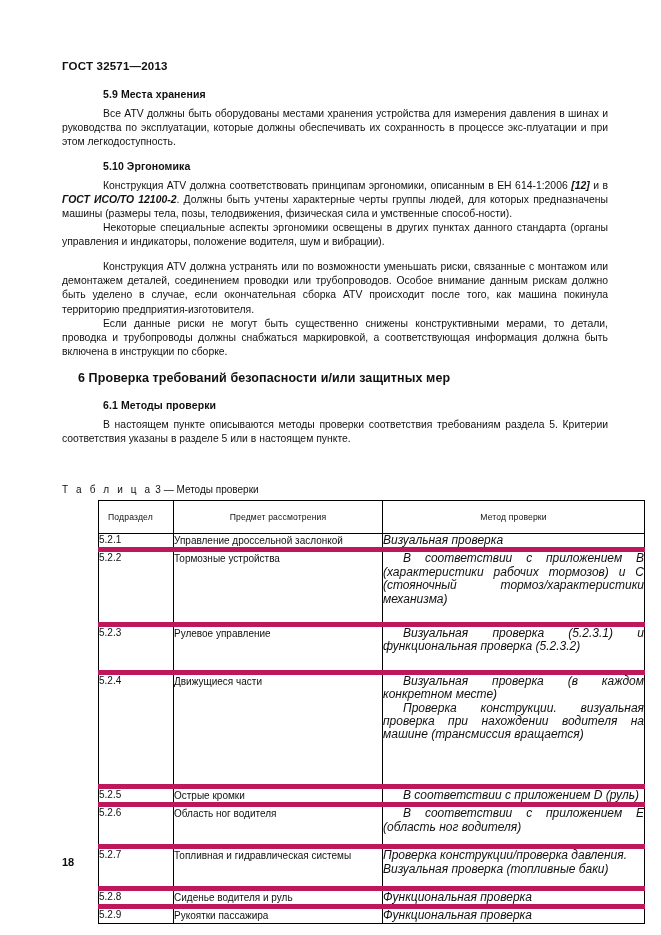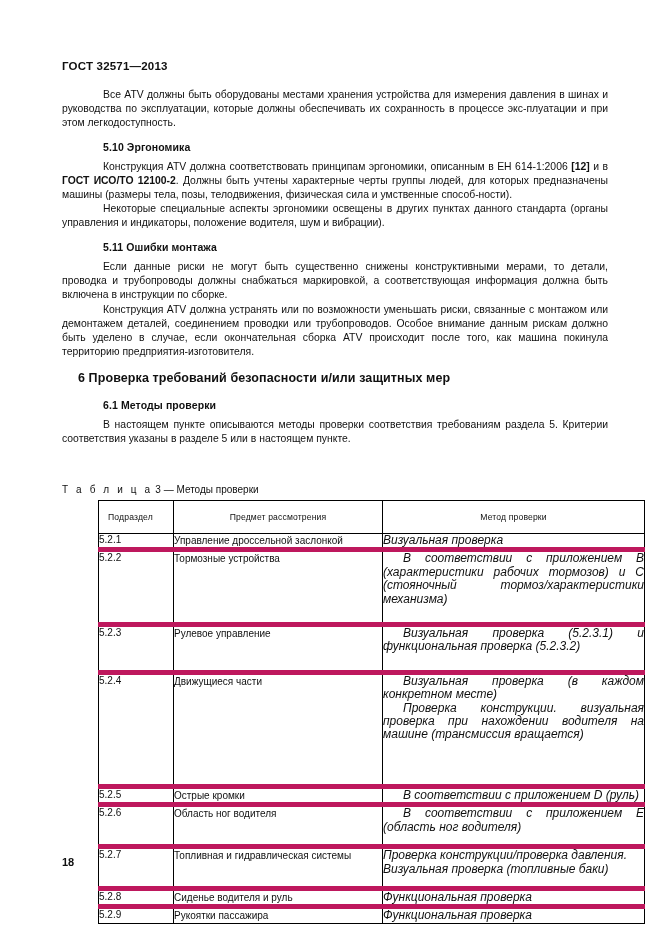--- a/index.html
+++ b/index.html
@@ -62,21 +62,21 @@
     font-size: 10.4px;
     line-height: 14.05px;
     margin: 0 0 0 0;
     text-align: justify;
     text-indent: 41px;
     hyphens: manual;
   }
   p.para + p.para { margin-top: 0; }
   .blk { margin-bottom: 11px; }
   .blk-tight { margin-bottom: 9px; }
-  b.bi { font-weight: bold; }
+  b.bi { font-weight: bold; font-style: italic; }
 
   
   .tbl-caption {
     position: absolute;
     left: 62px;
     top: 483px;
     font-size: 10px;
     line-height: 13px;
     white-space: nowrap;
   }
@@ -169,33 +169,33 @@
 </head>
 <body>
 
 <div class="page">
 
   <div class="doc-header">ГОСТ 32571—2013</div>
 
   <div class="content">
 
     <div class="blk">
+      <h3 class="clause">5.9 Места хранения</h3>
       <p class="para">Все ATV должны быть оборудованы местами хранения устройства для измерения давления в шинах и руководства по эксплуатации, которые должны обеспечивать их сохранность в процессе экс-плуатации и при этом легкодоступность.</p>
     </div>
 
     <div class="blk">
       <h3 class="clause">5.10 Эргономика</h3>
       <p class="para">Конструкция ATV должна соответствовать принципам эргономики, описанным в ЕН&nbsp;614-1:2006 <b class="bi">[12]</b> и в <b class="bi">ГОСТ ИСО/ТО 12100-2</b>. Должны быть учтены характерные черты группы людей, для которых предназначены машины (размеры тела, позы, телодвижения, физическая сила и умственные способ-ности).</p>
       <p class="para">Некоторые специальные аспекты эргономики освещены в других пунктах данного стандарта (органы управления и индикаторы, положение водителя, шум и вибрации).</p>
     </div>
 
     <div class="blk">
-      <h3 class="clause">5.11 Ошибки монтажа</h3>
+      <p class="para">Конструкция ATV должна устранять или по возможности уменьшать риски, связанные с монтажом или демонтажем деталей, соединением проводки или трубопроводов. Особое внимание данным рискам должно быть уделено в случае, если окончательная сборка ATV происходит после того, как машина покинула территорию предприятия-изготовителя.</p>
       <p class="para">Если данные риски не могут быть существенно снижены конструктивными мерами, то детали, проводка и трубопроводы должны снабжаться маркировкой, а соответствующая информация должна быть включена в инструкции по сборке.</p>
-      <p class="para">Конструкция ATV должна устранять или по возможности уменьшать риски, связанные с монтажом или демонтажем деталей, соединением проводки или трубопроводов. Особое внимание данным рискам должно быть уделено в случае, если окончательная сборка ATV происходит после того, как машина покинула территорию предприятия-изготовителя.</p>
     </div>
 
     <div class="blk-tight">
       <h2 class="section">6 Проверка требований безопасности и/или защитных мер</h2>
       <h3 class="clause">6.1 Методы проверки</h3>
       <p class="para">В настоящем пункте описываются методы проверки соответствия требованиям раздела 5. Критерии соответствия указаны в разделе 5 или в настоящем пункте.</p>
     </div>
 
   </div>
 

